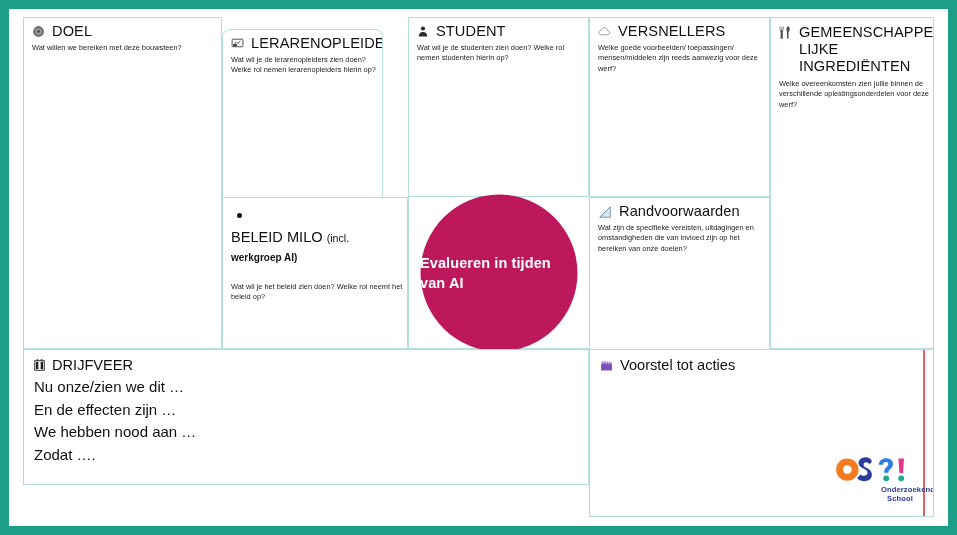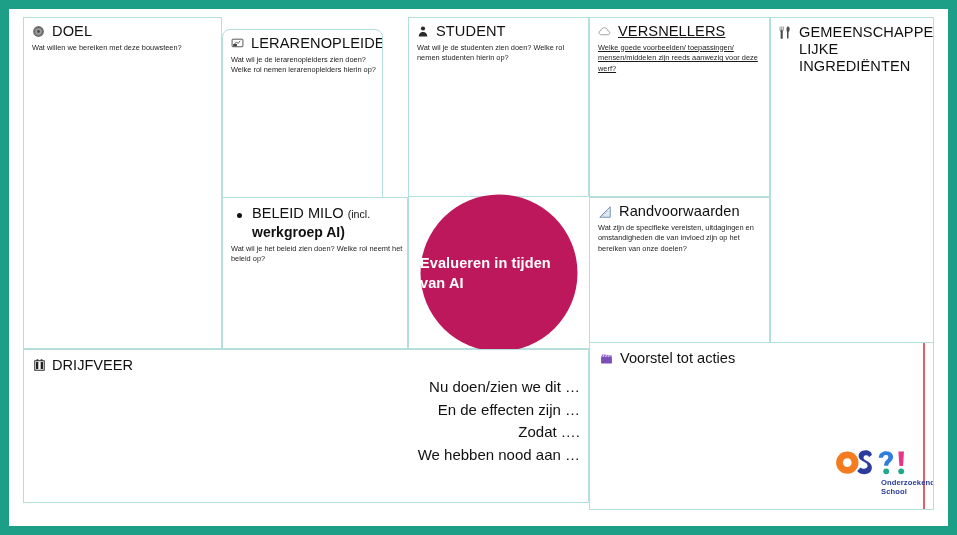--- a/index.html
+++ b/index.html
@@ -47,27 +47,27 @@
   }
   .ico{flex:0 0 auto;display:inline-block;line-height:1;margin-top:1px;}
 
   
   svg{display:block;}
 
   
   #cell-doel       {left:0px;   top:0px;   width:199px; height:332px;}
   #cell-lerar      {left:199px; top:12px;   width:161px; height:180px;border-radius:8px;}
   #cell-student    {left:385px; top:0px;   width:181px; height:180px;}
-  #cell-versnel    {left:566px; top:0px;   width:181px; height:180px;text-decoration:underline;}
+  #cell-versnel    {left:566px; top:0px;   width:181px; height:180px;}
   #cell-ingred     {left:747px; top:0px;   width:164px; height:332px;}
   #cell-beleid     {left:199px; top:180px; width:186px; height:152px;}
   #cell-center     {left:385px; top:180px; width:181px; height:152px;}
   #cell-randv      {left:566px; top:180px; width:181px; height:170px;}
-  #cell-drijf      {left:0px;   top:332px; width:566px; height:154px;text-align:right;}
-  #cell-acties     {left:566px; top:325px; width:345px; height:168px;}
+  #cell-drijf      {left:0px;   top:332px; width:566px; height:136px;}
+  #cell-acties     {left:566px; top:332px; width:345px; height:168px;text-align:center;}
 
   
   #cell-center{border:none;background:transparent;padding:0;overflow:visible;}
   .circle{
     position:absolute;left:50%;top:50%;transform:translate(-50%,-50%);
     width:157px;height:157px;border-radius:50%;
     background:#be185d;
     display:flex;align-items:center;justify-content:center;
     text-align:left;
   }
@@ -77,28 +77,28 @@
   }
   
   .vline{
     position:absolute;width:1px;background:#b5dfdb;
   }
   #vline-a{left:385px;top:180px;height:152px;}
   #vline-b{left:566px;top:180px;height:152px;}
   #hline-c{position:absolute;left:385px;top:331px;width:181px;height:1px;background:#b5dfdb;}
 
   
-  .beleid-head{display:flex;gap:10px;align-items:flex-start;}
+  .beleid-head{display:flex;gap:10px;align-items:flex-start;flex-direction:column;}
   .bullet{
     flex:0 0 auto;width:5px;height:5px;border-radius:50%;
     background:#111;margin-top:9px;margin-left:6px;
   }
   .beleid-title{font-size:14.6px;line-height:1.32;color:#111;}
   .beleid-title .small{font-size:10.6px;}
-  .beleid-title .b2{font-weight:bold;font-size:14px;}
+  .beleid-title .b2{font-weight:bold;font-size:10px;}
 
   
   #cell-drijf{padding:8px 8px 4px 10px;}
   .drijf-title{font-size:14.6px;color:#111;}
   .drijf-lines{margin-top:2px;}
   .drijf-lines div{font-size:15px;line-height:1.52;color:#111;}
 
   
   #cell-acties{padding:8px 8px 4px 10px;position:absolute;}
   .acties-title{font-size:14.6px;color:#111;}
@@ -176,28 +176,29 @@
         <div class="hdr">
           <span class="ico">
             <svg width="13" height="15" viewBox="0 0 24 26">
               <path d="M5 2 L5 9 M8 2 L8 9 M2 2 L2 9 M5 9 C2 9 2 10.5 3.6 11.5 L3.6 24 L6.4 24 L6.4 11.5 C8 10.5 8 9 5 9 Z" fill="#4d4d4d" stroke="#4d4d4d" stroke-width="1.1"></path>
               <path d="M16.5 2 C19.5 2 20.5 6 19.2 10 L17.6 12 L17.6 24 L14.8 24 L14.8 12 C13.5 9 13.5 2 16.5 2 Z" fill="#4d4d4d"></path>
             </svg>
           </span>
           <span class="ttl wrapnarrow">GEMEENSCHAPPE-
 LIJKE INGREDIËNTEN</span>
         </div>
+        <div class="sub">Welke overeenkomsten zien jullie binnen de verschillende opleidingsonderdelen voor deze werf?</div>
       </div>
 
       <div class="cell" id="cell-beleid">
         <div class="beleid-head">
           <span class="bullet"></span>
           <span class="beleid-title"><span>BELEID MILO </span><span class="small">(incl.</span><br><span class="b2">werkgroep AI)</span></span>
         </div>
-        <div class="sub" style="margin-top:1px">Wat wil je het beleid zien doen? Welke rol neemt het beleid op?</div>
+        <div class="sub" style="margin-top:15px">Wat wil je het beleid zien doen? Welke rol neemt het beleid op?</div>
       </div>
 
       <div class="cell" id="cell-randv">
         <div class="hdr">
           <span class="ico">
             <svg width="14" height="14" viewBox="0 0 24 24">
               <path d="M3 21 L21 3 L21 21 Z" fill="#dfe7f2" stroke="#5c7fa6" stroke-width="1.4" stroke-linejoin="round"></path>
               <path d="M8 18.5 L9.4 17 M11 15.5 L12.4 14 M14 12.5 L15.4 11" stroke="#5c7fa6" stroke-width="1"></path>
             </svg>
           </span>
@@ -223,24 +224,24 @@
               <rect x="1" y="3" width="16" height="16" fill="none" stroke="#222" stroke-width="1.6"></rect>
               <rect x="3" y="5" width="4" height="12" fill="#222"></rect>
               <rect x="11" y="5" width="4" height="12" fill="#222"></rect>
               <rect x="4" y="0.5" width="3" height="2.5" fill="#222"></rect>
               <rect x="11" y="0.5" width="3" height="2.5" fill="#222"></rect>
             </svg>
           </span>
           <span class="drijf-title">DRIJFVEER</span>
         </div>
         <div class="drijf-lines">
-          <div>Nu doen/zien we dit …</div>
+          <div>Nu onze/zien we dit …</div>
           <div>En de effecten zijn …</div>
+          <div>We hebben nood aan …</div>
           <div>Zodat ….</div>
-          <div>We hebben nood aan …</div>
         </div>
       </div>
 
       <div class="cell" id="cell-acties">
         <div class="hdr">
           <span class="ico">
             <svg width="13" height="13" viewBox="0 0 24 24">
               <rect x="2" y="9" width="20" height="12" rx="1" fill="#7b4fb5"></rect>
               <path d="M2 9 L4.5 4.2 L22 6.4 L21.4 9 Z" fill="#9b6fd4"></path>
               <path d="M7.2 4.6 L5.6 8.8 M12.2 5.2 L10.6 9.2 M17.2 5.8 L15.6 9.4" stroke="#ffffff" stroke-width="1.2"></path>

